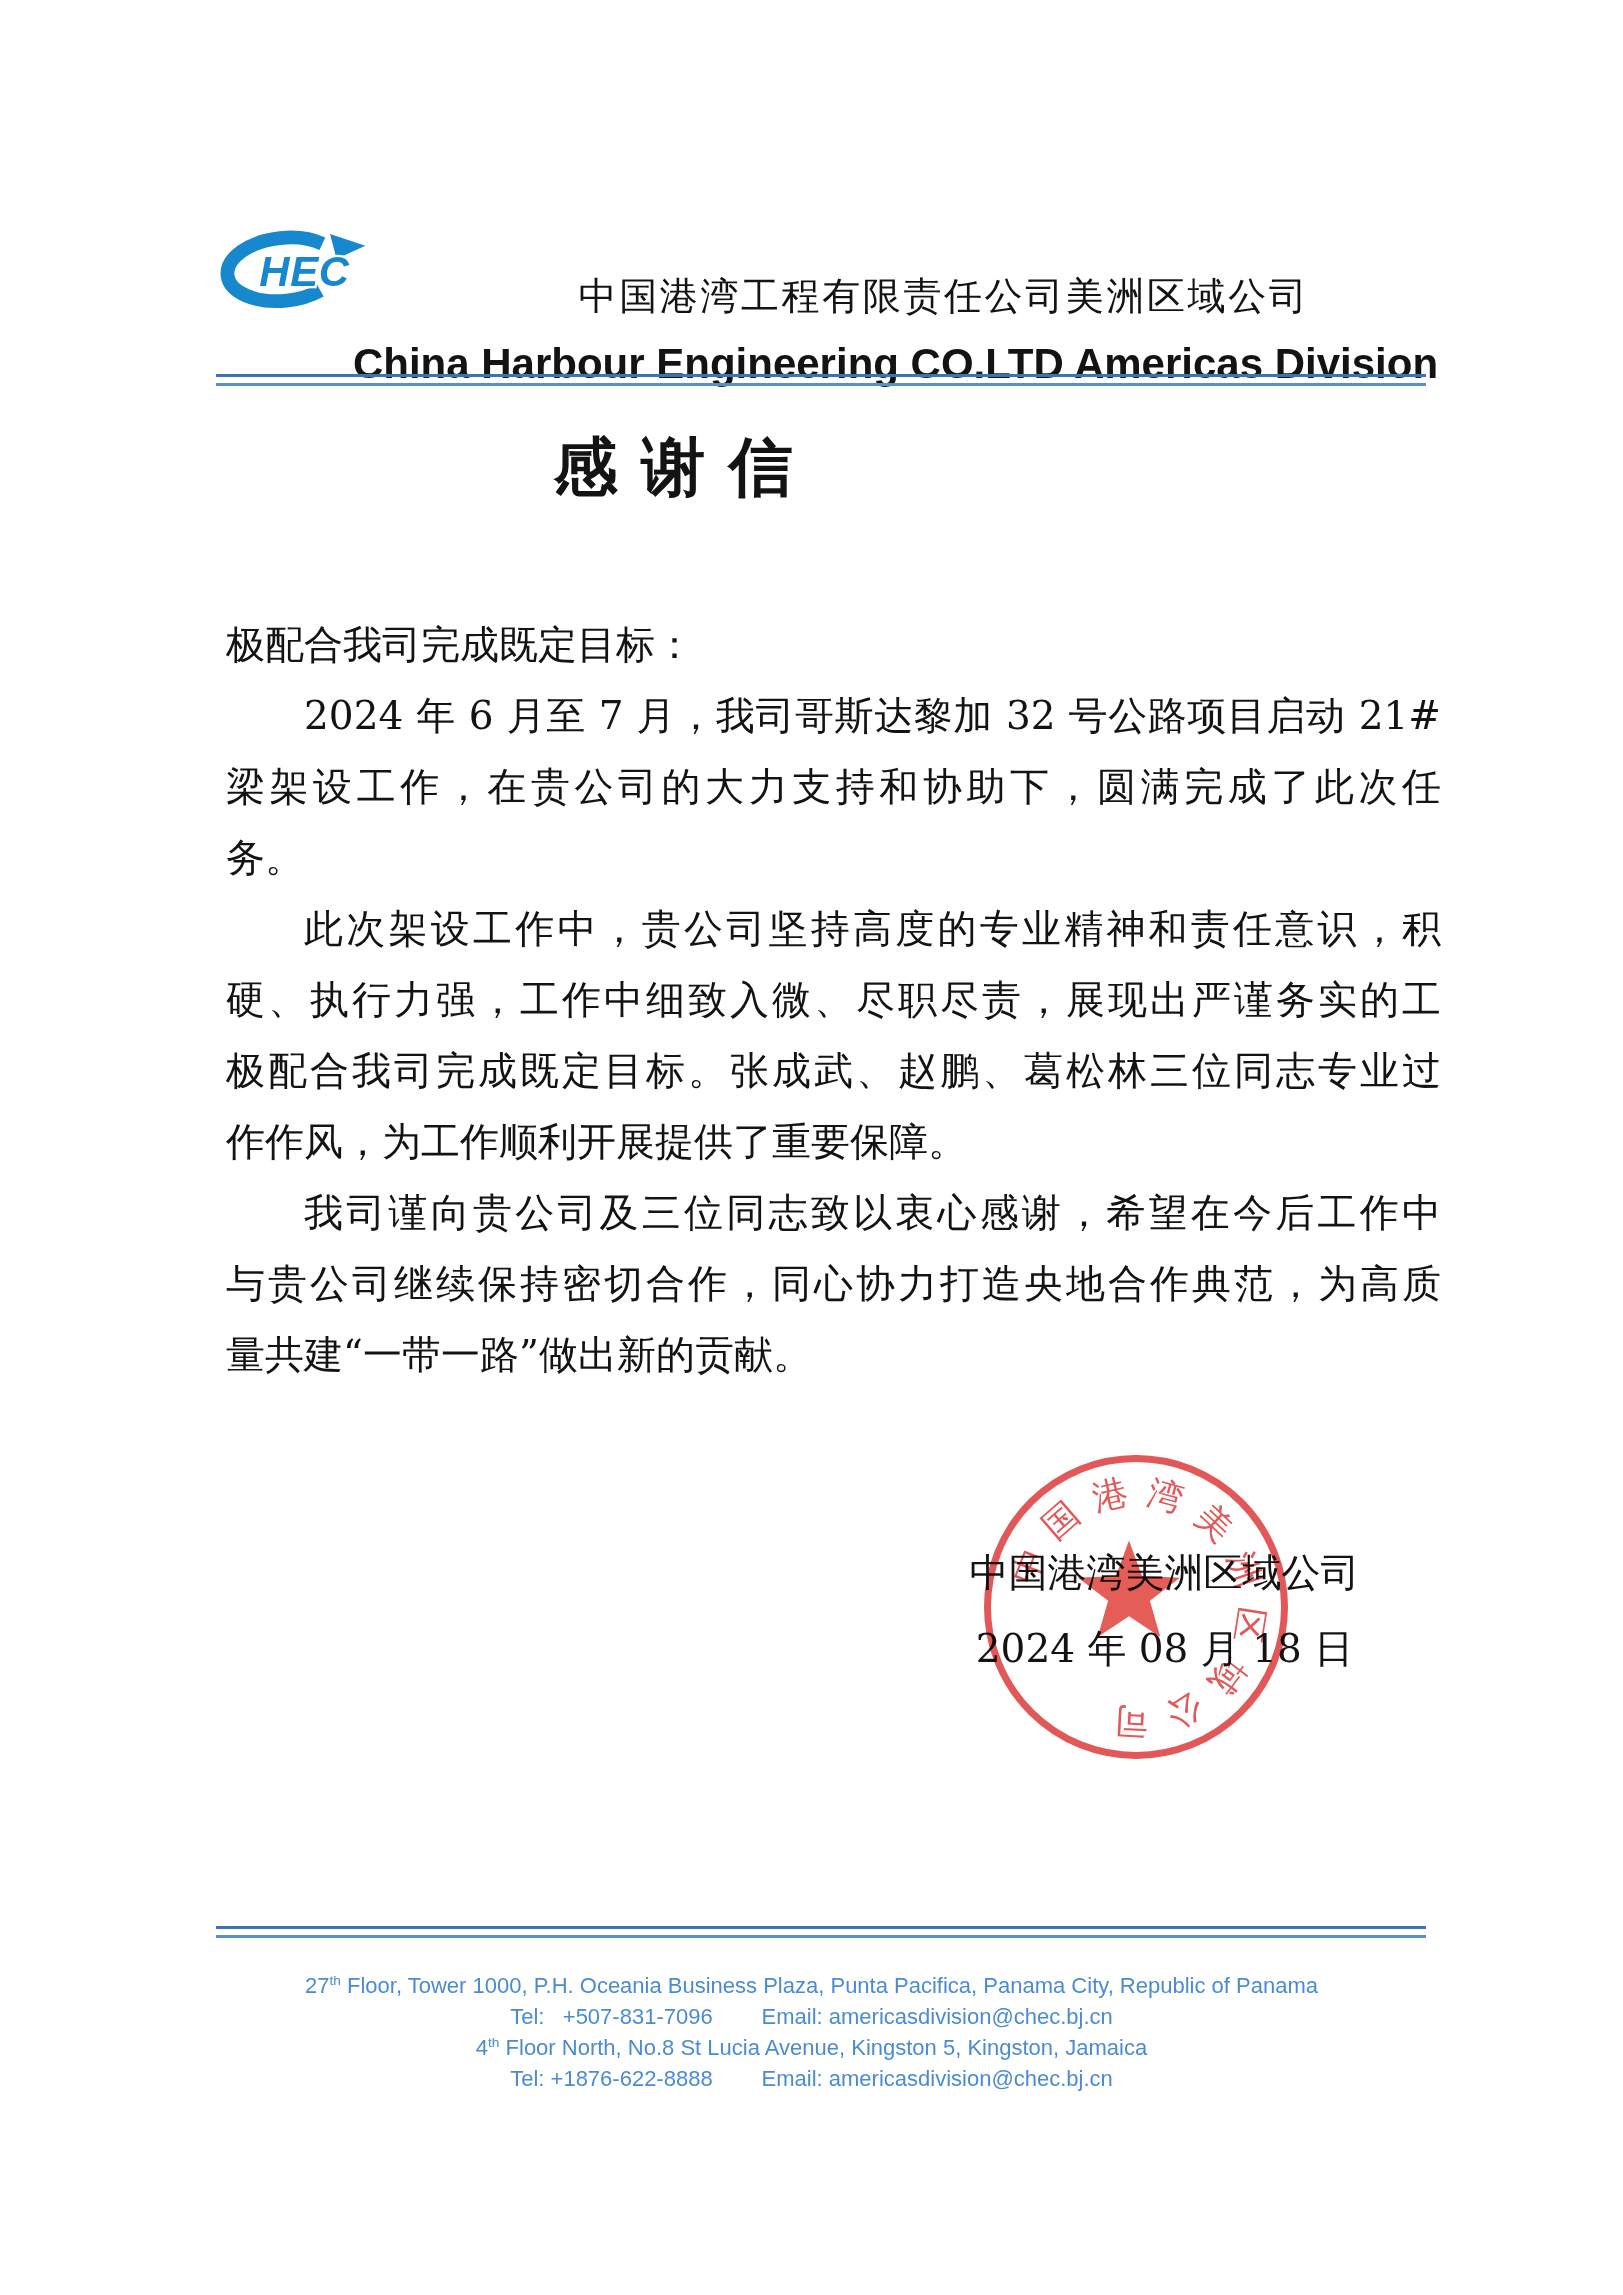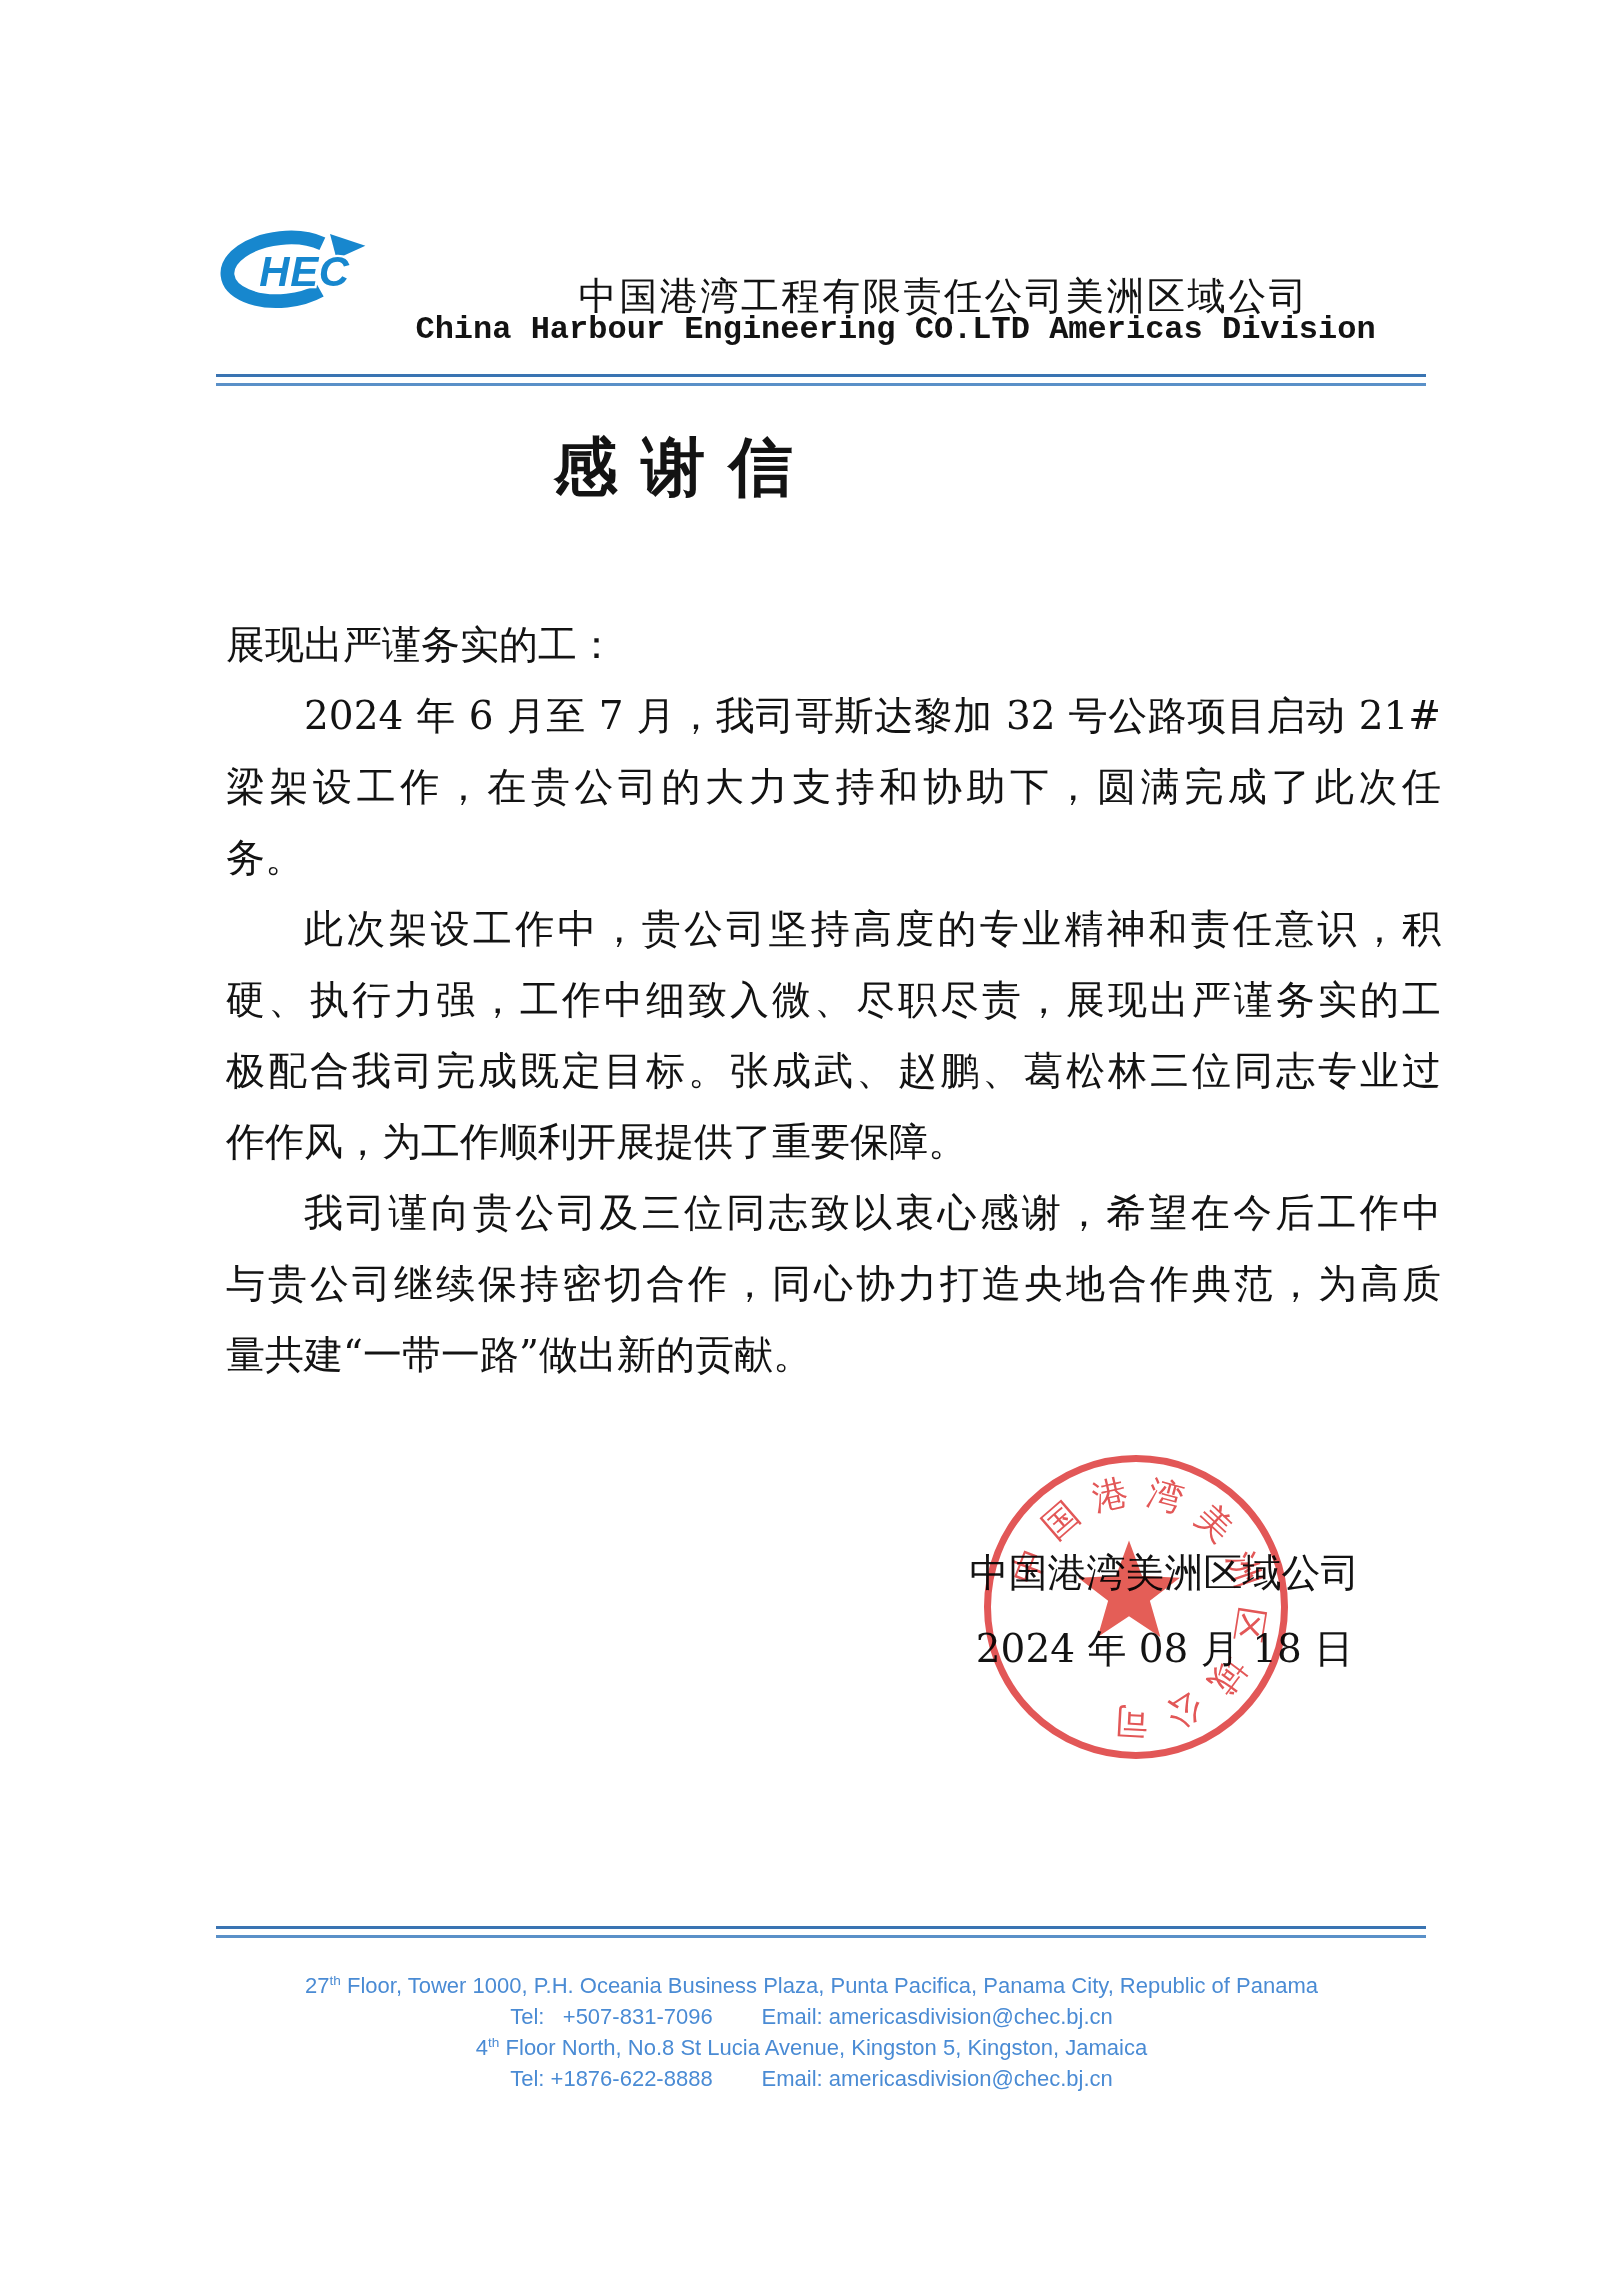--- a/index.html
+++ b/index.html
@@ -3,22 +3,22 @@
 <meta charset="utf-8">
 <style>
   html,body{margin:0;padding:0;background:#e8e8e8;}
   .page{position:relative;width:1623px;height:2295px;background:#ffffff;margin:0 auto;overflow:hidden;
         font-family:"DejaVu Serif", serif;color:#131313;}
 
   
   .logo{position:absolute;left:220px;top:230px;width:203px;height:80px;}
   .company-cn{position:absolute;left:432px;top:271px;width:1024px;text-align:center;
               font-size:38px;letter-spacing:2.6px;white-space:nowrap;}
-  .company-en{position:absolute;left:262px;top:311px;width:1267px;text-align:center;
-              font-family:Liberation Mono, monospace;font-weight:bold;font-size:32px;white-space:nowrap;}
+  .company-en{position:absolute;left:262px;top:340px;width:1267px;text-align:center;
+              font-family:Liberation Sans, sans-serif;font-weight:bold;font-size:42px;white-space:nowrap;}
   .rule{position:absolute;left:216px;width:1210px;}
   .rule-t1{top:374px;height:3.3px;background:#3a74b2;}
   .rule-t2{top:383px;height:2.6px;background:#5a90c8;}
 
   
   .title{position:absolute;left:0;top:424px;width:1337px;text-align:center;
          font-size:64px;font-weight:bold;letter-spacing:23.6px;text-indent:33px;}
 
   
   .body-lines{position:absolute;left:226px;top:609px;width:1215px;font-size:39px;}
@@ -63,21 +63,21 @@
     </svg>
   </div>
   <div class="company-cn">中国港湾工程有限责任公司美洲区域公司</div>
   <div class="company-en">China Harbour Engineering CO.LTD Americas Division</div>
   <div class="rule rule-t1"></div>
   <div class="rule rule-t2"></div>
 
   <div class="title">感谢信</div>
 
   <div class="body-lines">
-      <div class="bline last">展现出严谨务实的工：</div>
+      <div class="bline last">极配合我司完成既定目标：</div>
       <div class="bline ind">2024 年 6 月至 7 月，我司哥斯达黎加 32 号公路项目启动 21#桥</div>
       <div class="bline">梁架设工作，在贵公司的大力支持和协助下，圆满完成了此次任</div>
       <div class="bline last">务。</div>
       <div class="bline ind">此次架设工作中，贵公司坚持高度的专业精神和责任意识，积</div>
       <div class="bline">硬、执行力强，工作中细致入微、尽职尽责，展现出严谨务实的工</div>
       <div class="bline">极配合我司完成既定目标。张成武、赵鹏、葛松林三位同志专业过</div>
       <div class="bline last">作作风，为工作顺利开展提供了重要保障。</div>
       <div class="bline ind">我司谨向贵公司及三位同志致以衷心感谢，希望在今后工作中</div>
       <div class="bline">与贵公司继续保持密切合作，同心协力打造央地合作典范，为高质</div>
       <div class="bline last">量共建“一带一路”做出新的贡献。</div>

